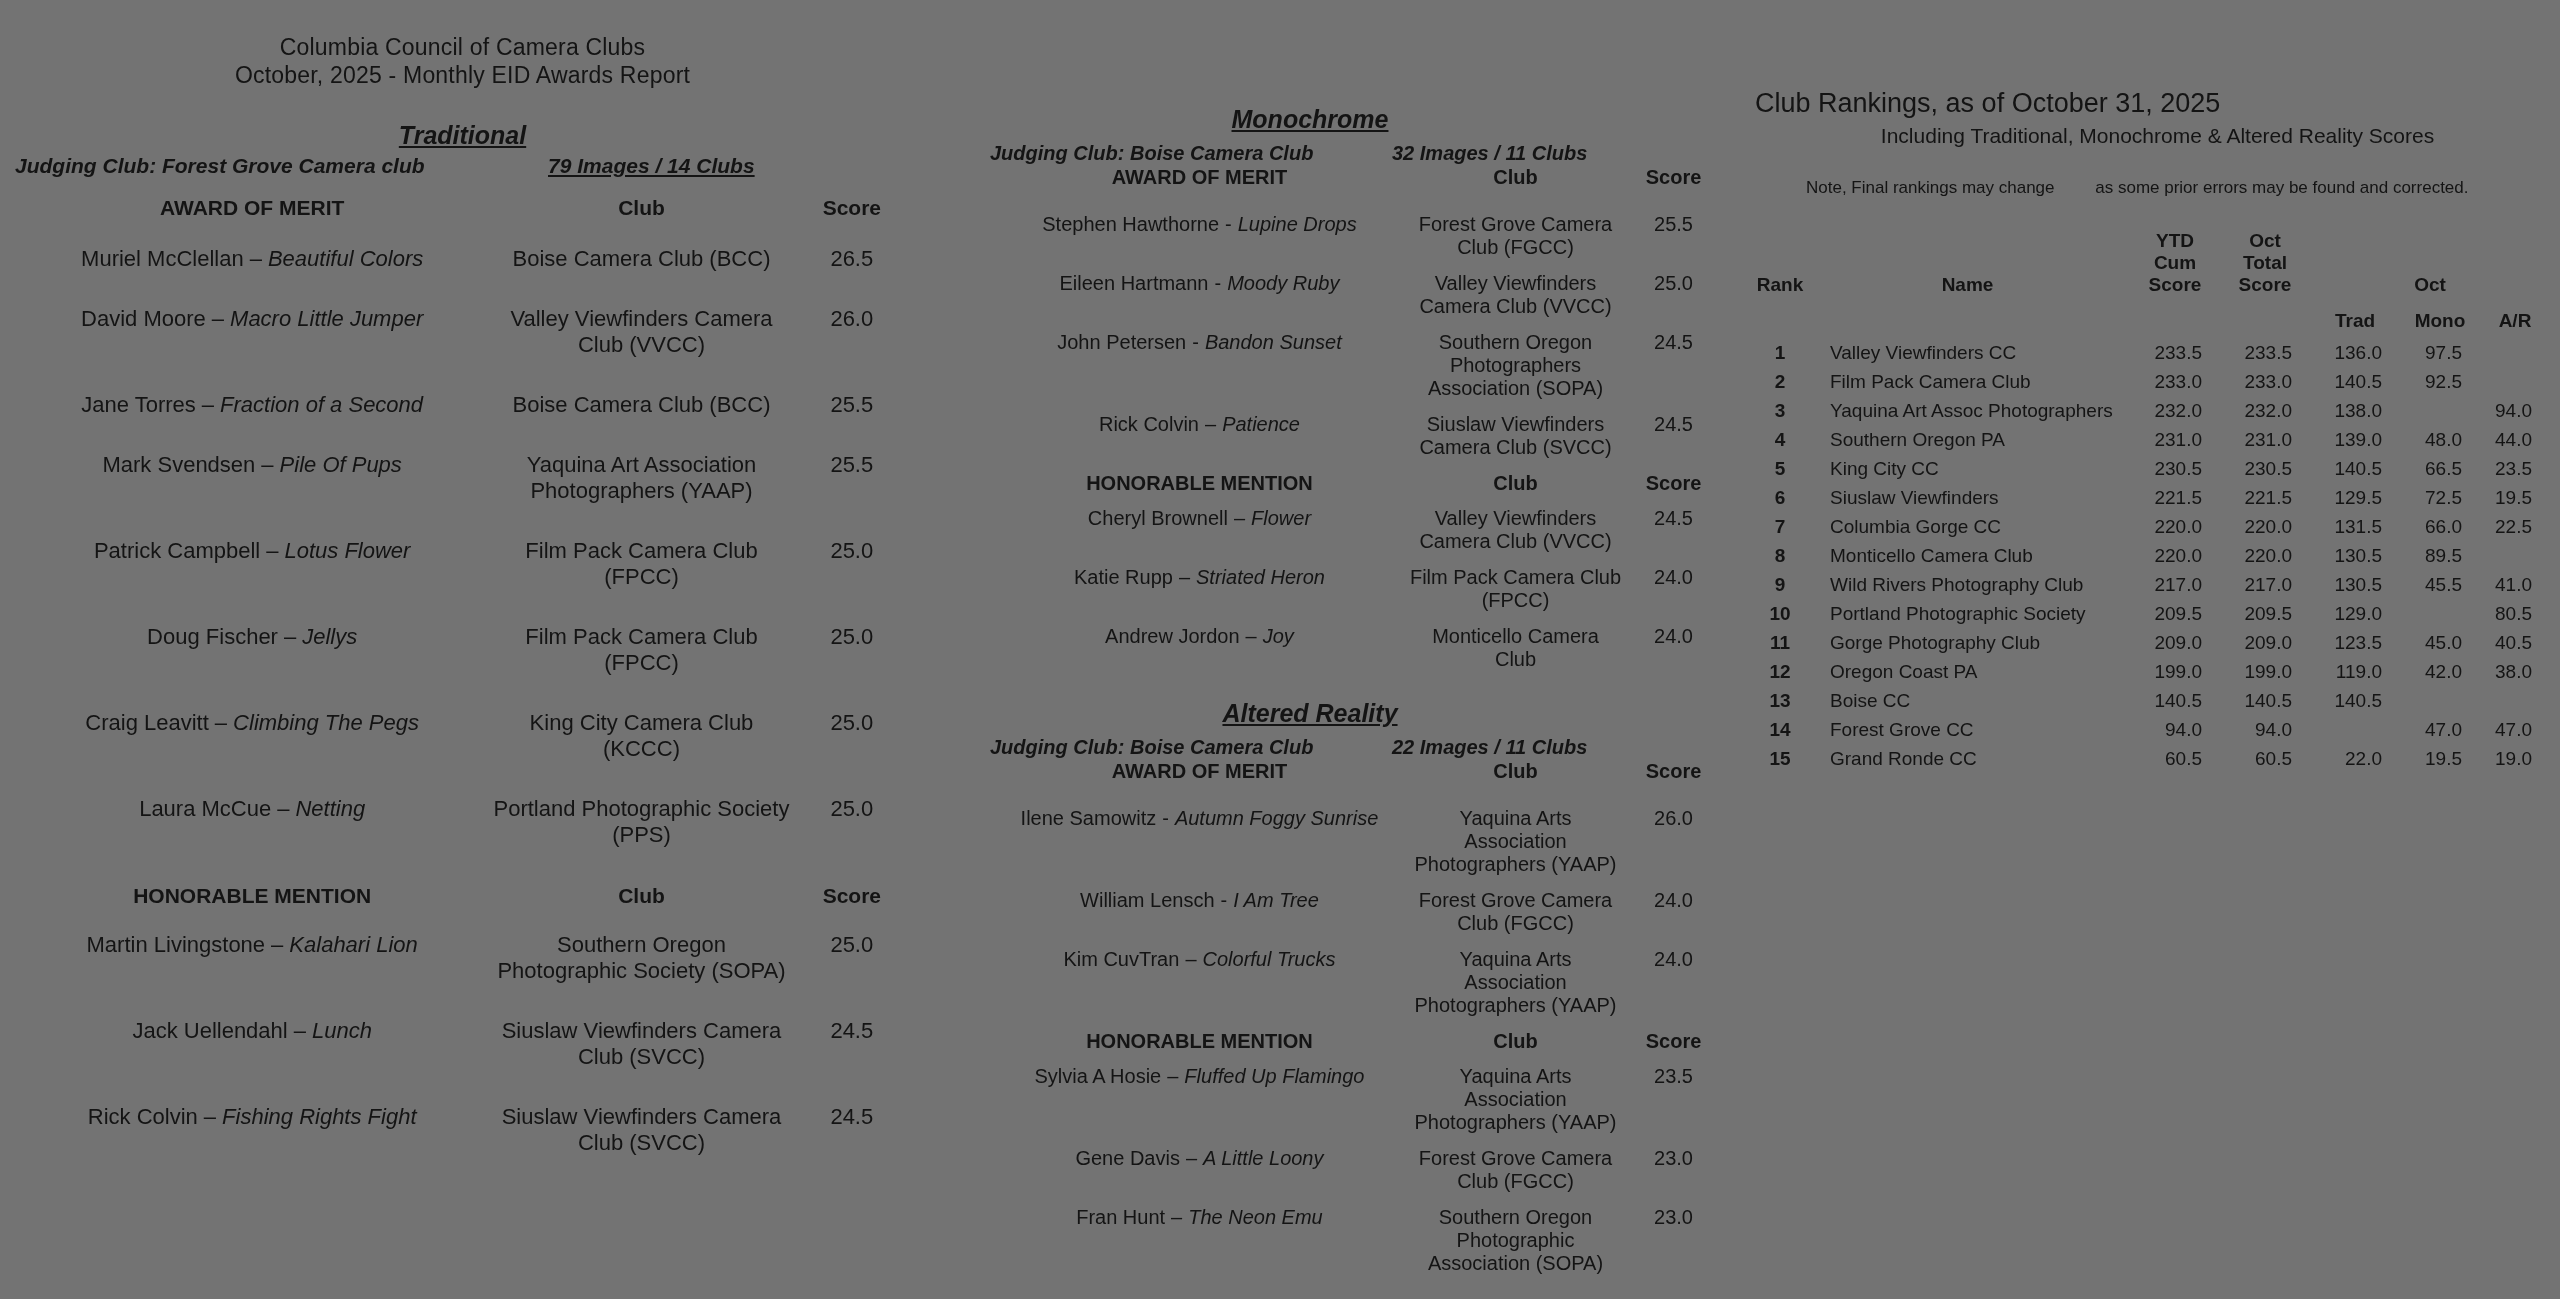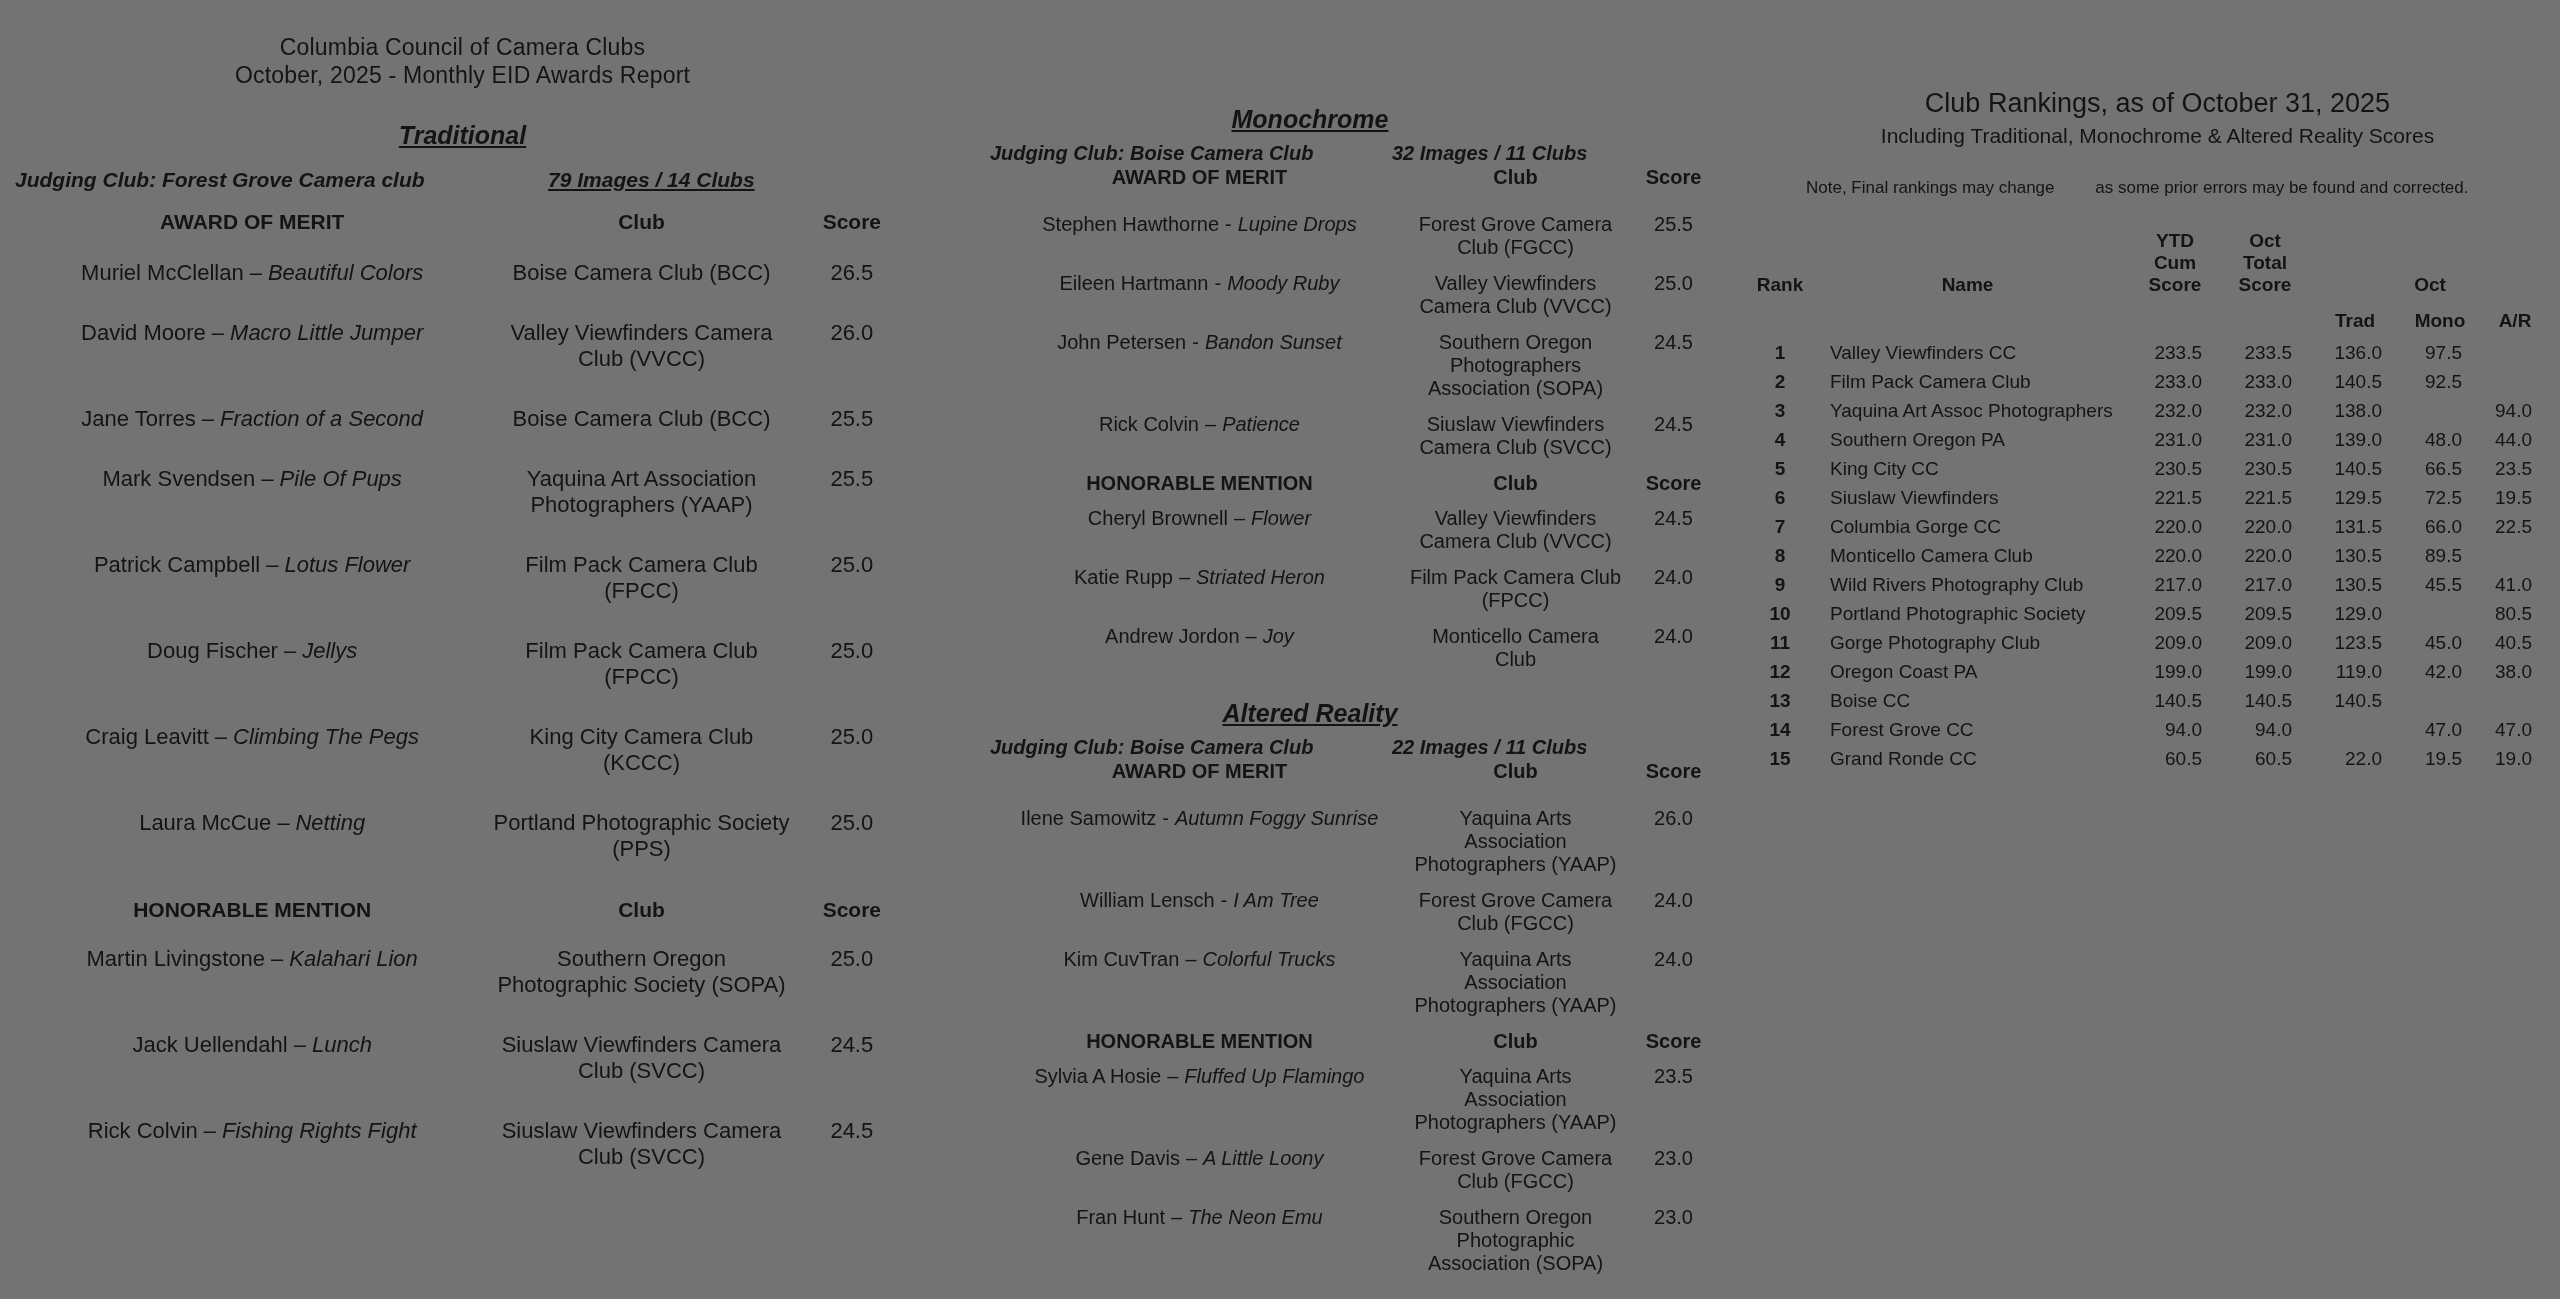--- a/index.html
+++ b/index.html
@@ -16,41 +16,41 @@
   .hdr-row{ font-weight:700;font-size:21px;}
   .cell{ text-align:center;}
   .maker-cell{ font-size:22px;}
   .title-i{ font-style:italic;}
   .sep{ margin:0 6px;}
   .club-cell{ font-size:22px;line-height:26px;}
   .score-cell{ font-size:22px;}
   
   .panel-trad{ position:absolute;left:15px;top:33px;width:895px;}
   .panel-trad .section-heading{ margin-top:32px;}
-  .panel-trad .judging-line{ margin-top:18px;}
+  .panel-trad .judging-line{ margin-top:4px;}
   .panel-trad .judging-stats{ left:533px;text-decoration:underline;}
   .panel-trad .hdr-row,.panel-trad .award-row{ grid-template-columns:53% 34% 13%;}
   .panel-trad .hdr-row{ margin-top:12px;margin-bottom:26px;}
   .panel-trad .award-row{ margin-bottom:34px;}
   .panel-trad .hm-hdr{ margin-top:36px;margin-bottom:24px;}
   
   .panel-mid{ position:absolute;left:990px;top:105px;width:735px;}
   .panel-mid .mid-heading{ width:640px;}
   .panel-mid .judging-line{ margin-top:8px;height:24px;font-size:20px;}
   .panel-mid .judging-stats{ left:402px;}
   .panel-mid .hdr-row,.panel-mid .award-row{ grid-template-columns:57% 29% 14%;}
   .panel-mid .hdr-row{ font-size:20px;margin-bottom:24px;}
   .panel-mid .award-row{ margin-bottom:13px;}
   .panel-mid .maker-cell,.panel-mid .score-cell{ font-size:20px;}
   .panel-mid .club-cell{ font-size:20px;line-height:23px;}
   .panel-mid .hm-hdr{ margin-top:10px;margin-bottom:12px;}
   .ar-block{ margin-top:28px;}
   
   .panel-rank{ position:absolute;left:1755px;top:88px;width:805px;}
-  .rank-title{ text-align:center;font-size:27px;font-weight:400;}
+  .rank-title{ text-align:left;font-size:27px;font-weight:400;}
   .rank-subtitle{ text-align:center;font-size:21px;margin-top:5px;}
   .rank-note{ margin-top:30px;padding-left:15px;font-size:17px;}
   .note-big{ font-size:17px;margin-left:36px;}
   .rtable{ margin-top:32px;font-size:19px;}
   .rhead{ display:grid;grid-template-columns:50px 325px 90px 90px 240px;align-items:end;font-weight:700;}
   .rhead .stack div{ text-align:center;line-height:22px;}
   .rhead .bottom{ text-align:center;}
   .rsubhead{ display:grid;grid-template-columns:50px 325px 90px 90px 90px 80px 70px;font-weight:700;margin-top:14px;margin-bottom:6px;}
   .rsubhead .rcell{ text-align:center;}
   .rrow{ display:grid;grid-template-columns:50px 325px 90px 90px 90px 80px 70px;line-height:29px;}

